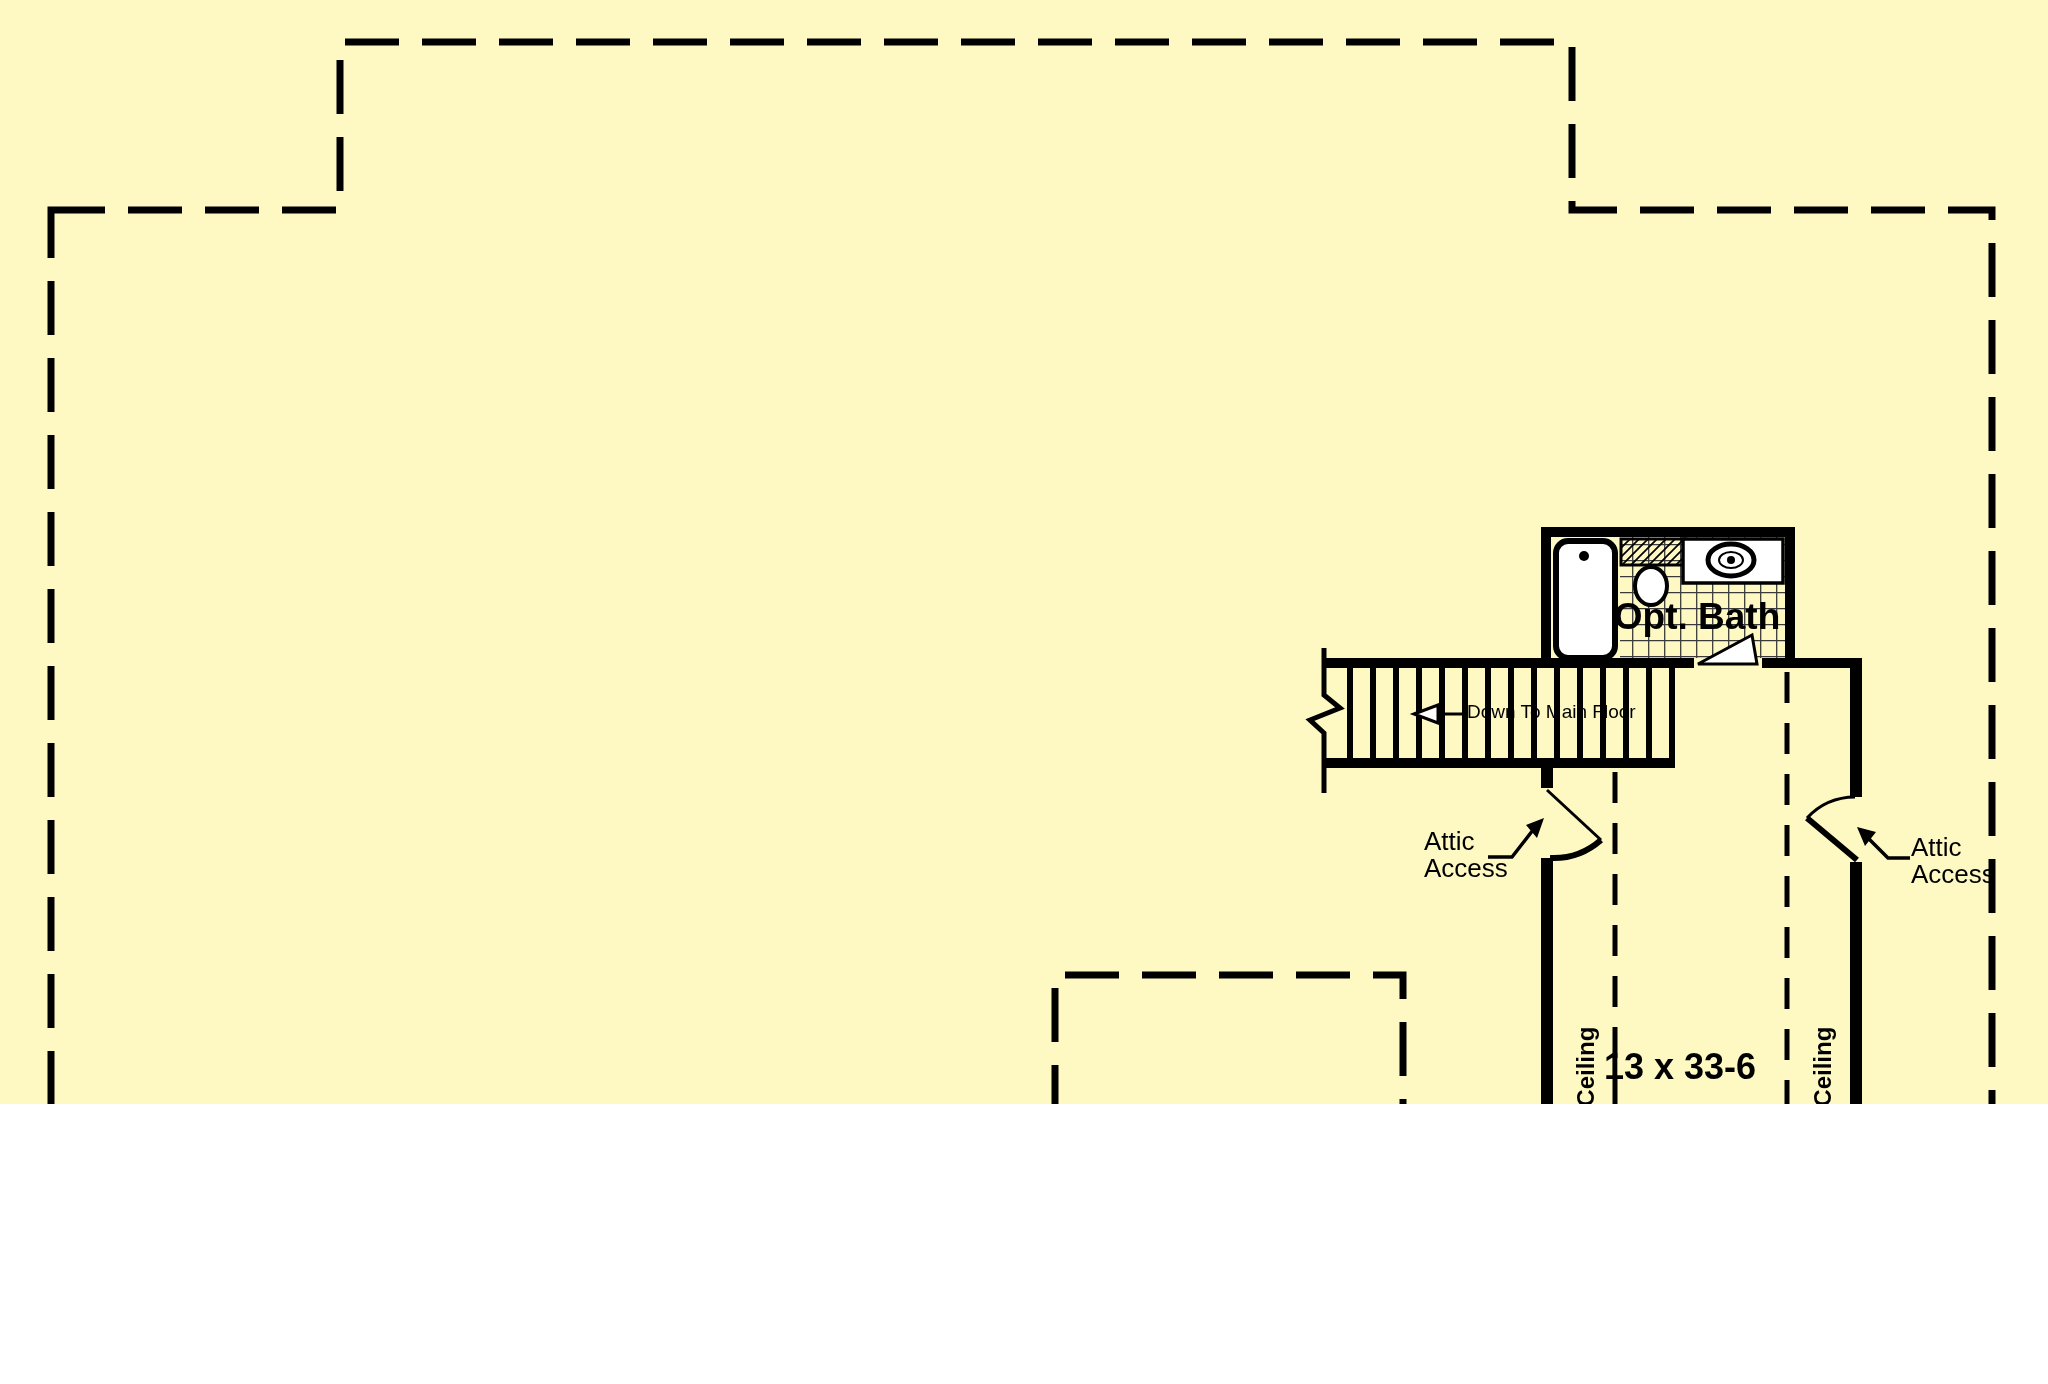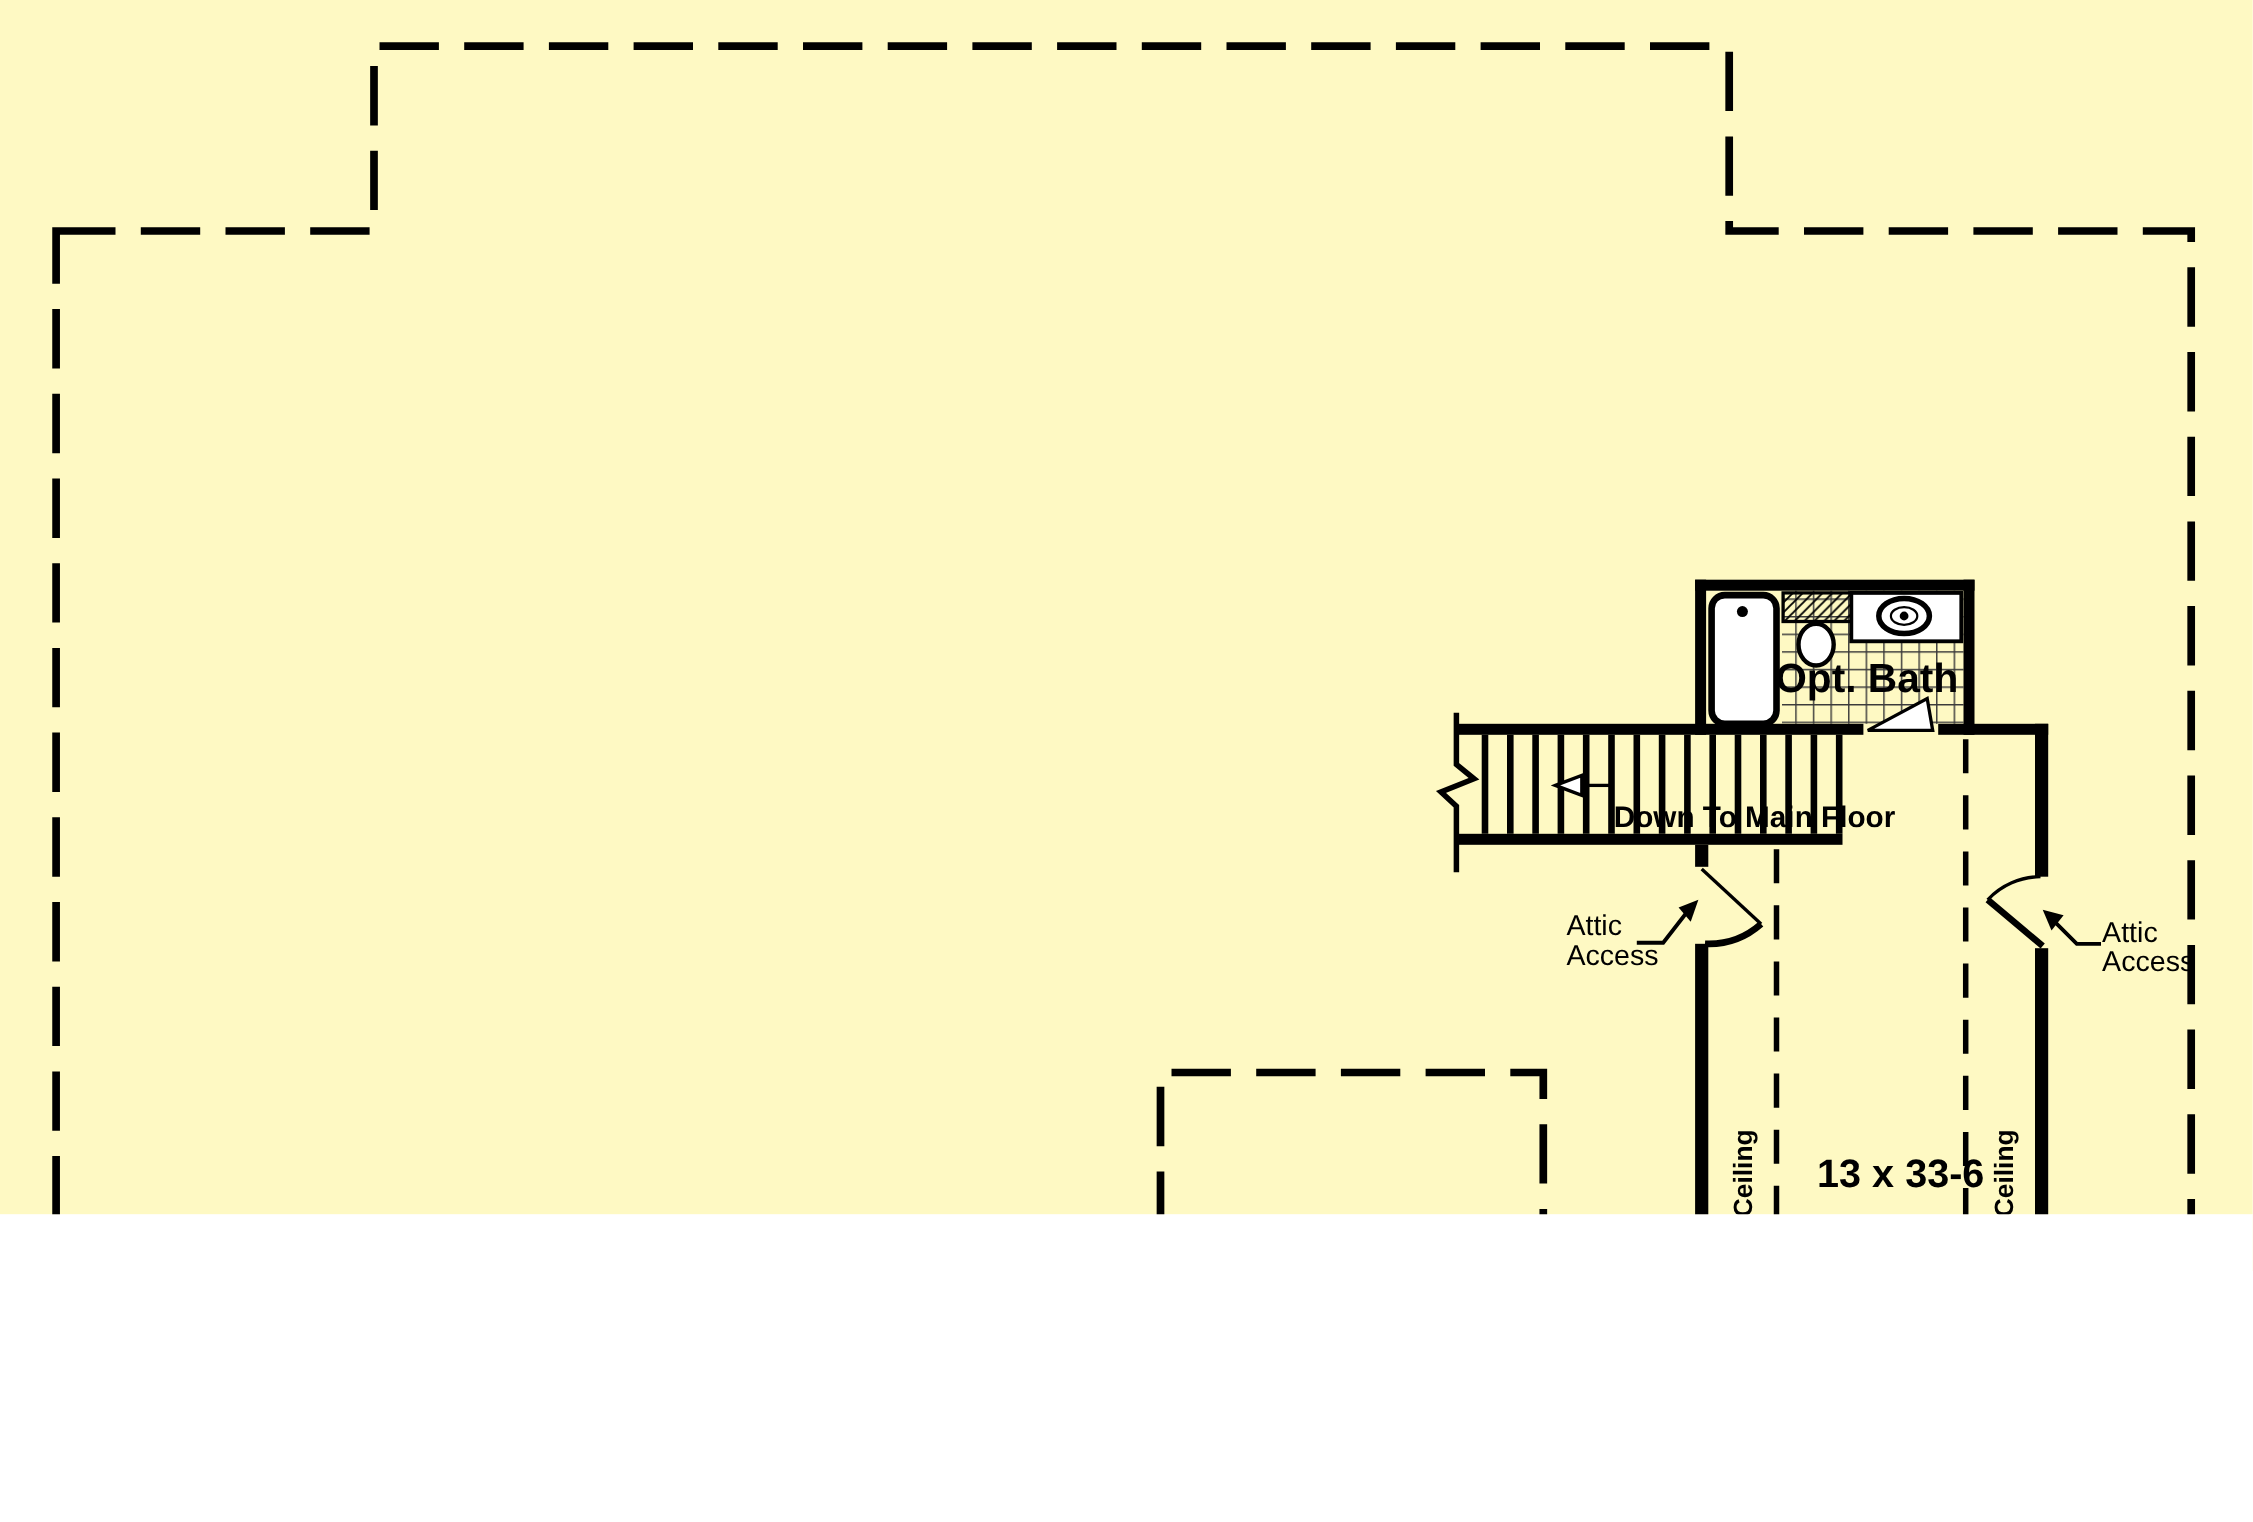--- a/index.html
+++ b/index.html
@@ -7,26 +7,26 @@
     position:relative;
     width:2048px;height:1104px;
     background:#fef9c3;
     font-family:"Liberation Sans", sans-serif;
     color:#000;
     overflow:hidden;
   }
   #plan-svg{position:absolute;left:0;top:0;width:2048px;height:1384px;}
   .lbl{position:absolute;color:#000;}
   .lbl-opt-bath{left:1597px;top:596px;width:200px;text-align:center;font-size:37px;font-weight:bold;white-space:nowrap;}
-  .lbl-stairs{left:1467px;top:728px;font-size:27px;font-weight:bold;white-space:nowrap;}
+  .lbl-stairs{left:1467px;top:701px;font-size:19px;font-weight:normal;white-space:nowrap;}
   .lbl-attic{font-size:26px;line-height:27px;font-weight:normal;}
   .lbl-attic-left{left:1424px;top:828px;}
   .lbl-attic-right{left:1911px;top:834px;}
   .lbl-room-title{left:1604px;top:889px;width:200px;text-align:center;font-size:38px;font-weight:bold;line-height:48.5px;white-space:nowrap;}
-  .lbl-room-dims{left:1604px;top:1046px;width:200px;text-align:right;font-size:36px;font-weight:bold;white-space:nowrap;}
+  .lbl-room-dims{left:1604px;top:1046px;width:200px;text-align:left;font-size:36px;font-weight:bold;white-space:nowrap;}
   .lbl-sloped{font-size:24px;font-weight:bold;white-space:nowrap;transform:translate(-50%,-50%) rotate(-90deg);}
   .lbl-sloped-left{left:1586px;top:1110px;}
   .lbl-sloped-right{left:1823px;top:1110px;}
 </style>
 </head>
 <body>
 
 <div id="canvas">
 
   <svg id="plan-svg" viewBox="0 0 2048 1384">

